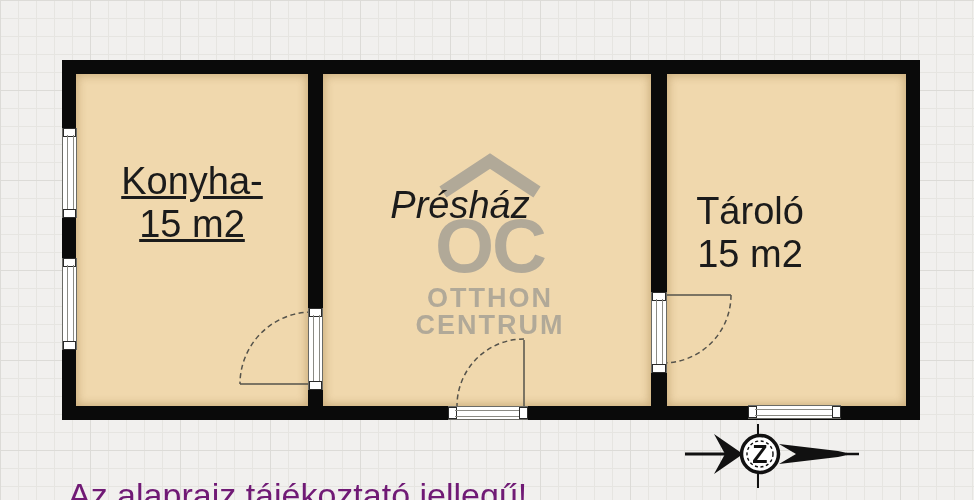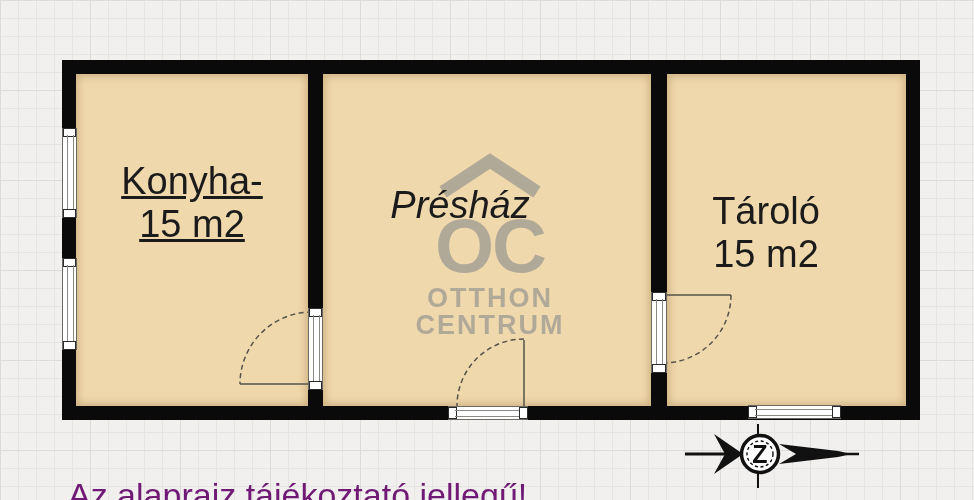--- a/index.html
+++ b/index.html
@@ -49,21 +49,21 @@
   .d3 { left:589px; top:232px; width:16px; height:81px; }
   .d2 { left:386px; top:346px; width:80px; height:14px; }
 
   .label {
     position:absolute; transform:translateX(-50%); text-align:center;
     font-size:38px; line-height:43px; color:#1b1b1b; white-space:nowrap; z-index:4;
   }
   .label span { display:block; }
   .lbl1 { left:130px; top:100px;text-decoration:underline; }
   .lbl2 { left:398px; top:124px;font-style:italic; }
-  .lbl3 { left:704px; top:130px; }
+  .lbl3 { left:688px; top:130px; }
 
   .caption {
     position:absolute; left:68px; top:438px; font-size:34px; color:#701a75;
     z-index:2; white-space:nowrap;margin-top:38px;
   }
   .compass { position:absolute; left:650px; top:418px; z-index:2; }
 </style>
 </head>
 <body>
 

